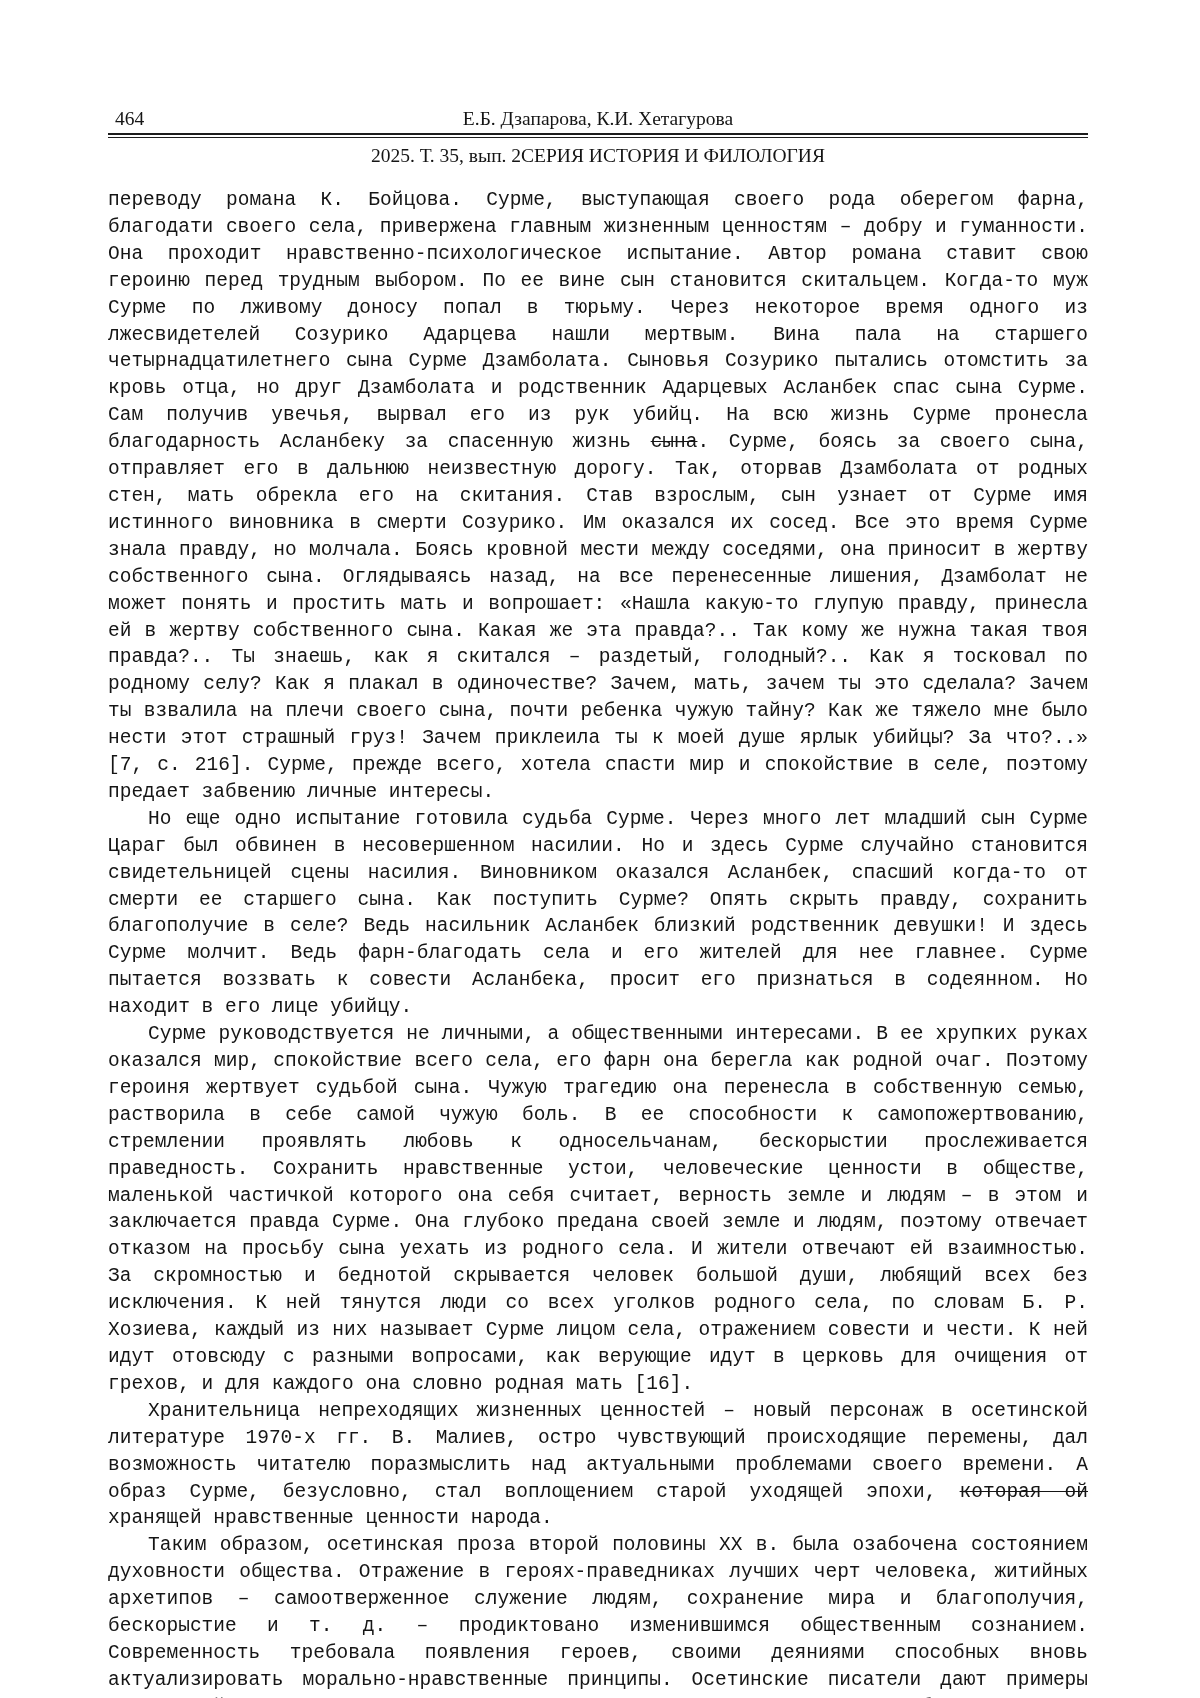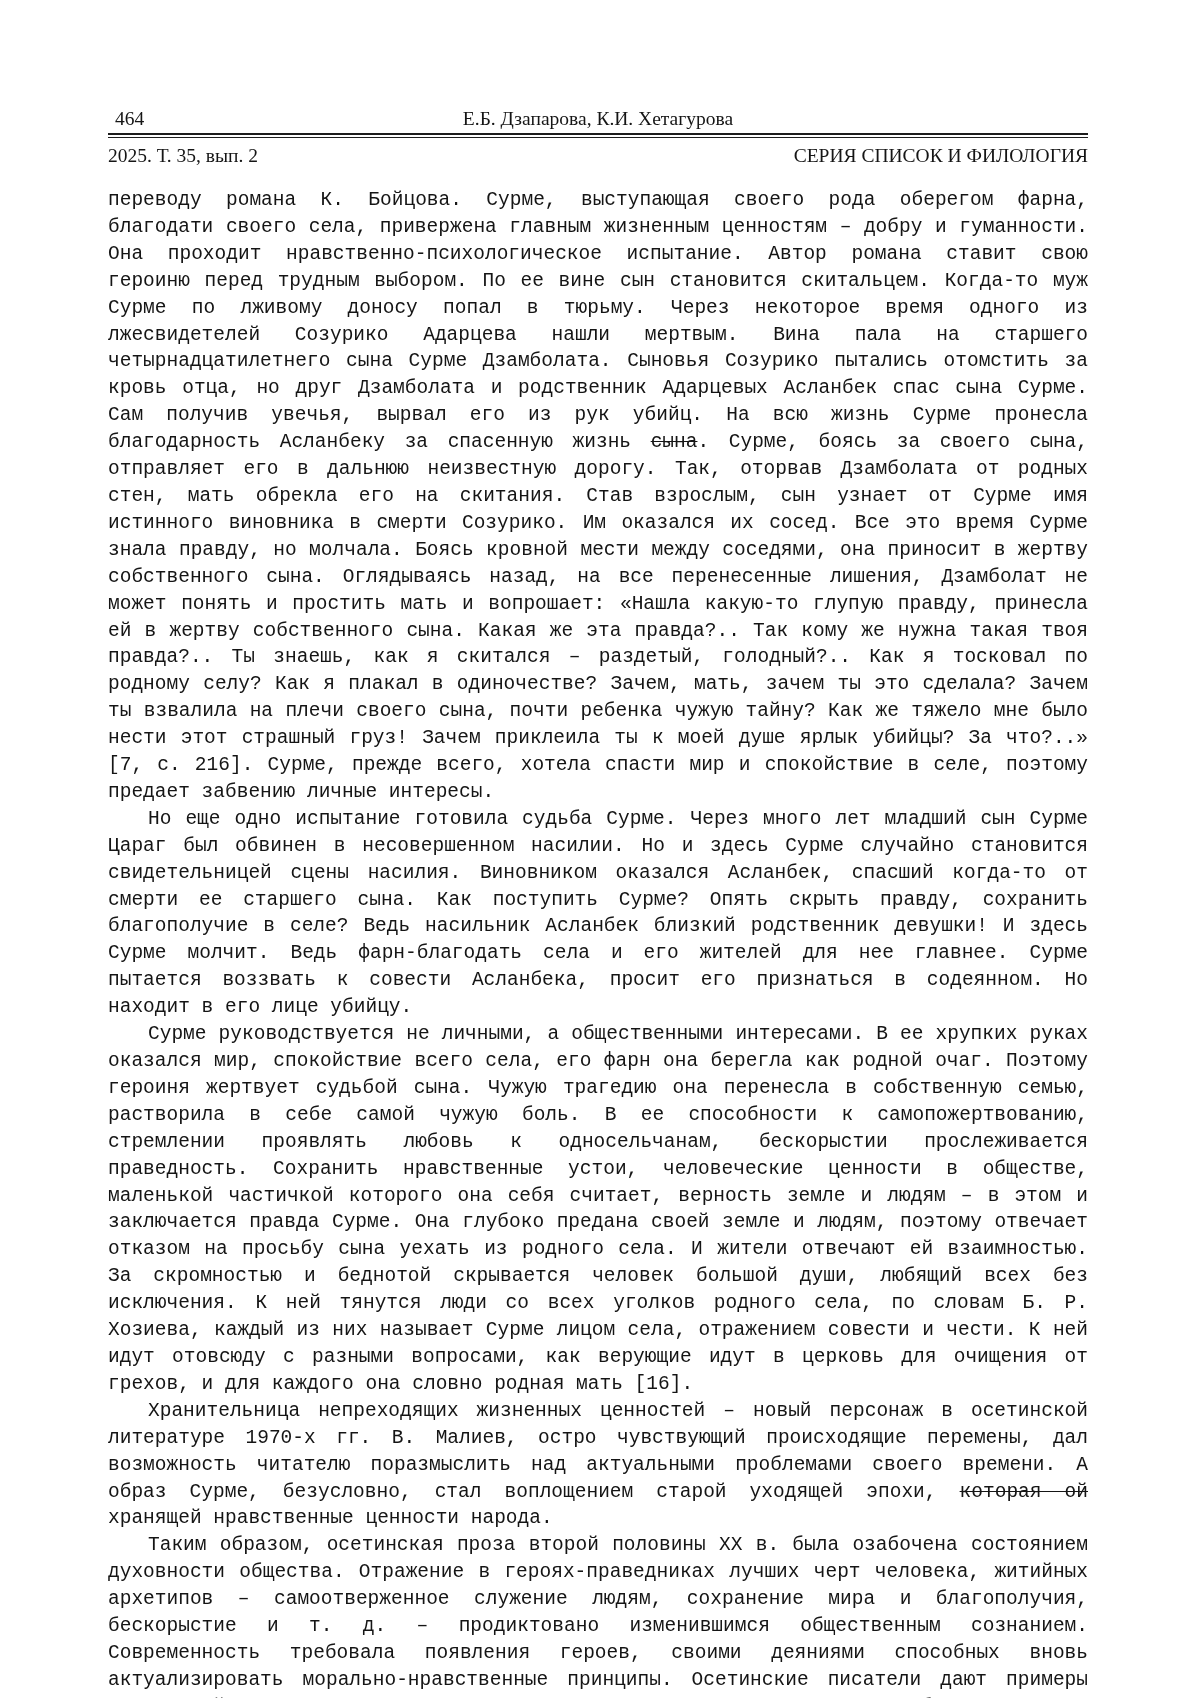--- a/index.html
+++ b/index.html
@@ -33,21 +33,21 @@
     bottom: 0;
   }
   .hdr-rule {
     margin-top: 2px;
     height: 2px;
     border-top: 2px solid #1c1c1c;
     border-bottom: 1px solid #1c1c1c;
   }
   .hdr-row2 {
     display: flex;
-    justify-content: space-between;
+    justify-content: center;
     font-size: 19.5px;
     line-height: 25px;
     padding-top: 5px;
   }
   
   .body-text {
     margin-top: 19px;
     font-size: 19.5px;
     line-height: 26.9px;
     text-align: justify;
@@ -83,21 +83,21 @@
 <div class="page">
 
   <header>
     <div class="hdr-row1">
       <span class="hdr-page-num">464</span>
       <span>Е.Б. Дзапарова, К.И. Хетагурова</span>
     </div>
     <div class="hdr-rule"></div>
     <div class="hdr-row2">
       <span>2025. Т. 35, вып. 2</span>
-      <span>СЕРИЯ СПИСОК И ФИЛОЛОГИЯ</span>
+      <span>СЕРИЯ ИСТОРИЯ И ФИЛОЛОГИЯ</span>
     </div>
   </header>
 
   <main class="body-text">
     <div id="paragraphs">
         <p class="para"><span>переводу романа К. Бойцова. Сурме, выступающая своего рода оберегом фарна, благодати своего села, привержена главным жизненным ценностям – добру и гуманности. Она проходит нравственно-психологическое испытание. Автор романа ставит свою героиню перед трудным выбором. По ее вине сын становится скитальцем. Когда-то муж Сурме по лживому доносу попал в тюрьму. Через некоторое время одного из лжесвидетелей Созурико Адарцева нашли мертвым. Вина пала на старшего четырнадцатилетнего сына Сурме Дзамболата. Сыновья Созурико пытались отомстить за кровь отца, но друг Дзамболата и родственник Адарцевых Асланбек спас сына Сурме. Сам получив увечья, вырвал его из рук убийц. На всю жизнь Сурме пронесла благодарность Асланбеку за спасенную жизнь </span><s>сына</s><span>. Сурме, боясь за своего сына, отправляет его в дальнюю неизвестную дорогу. Так, оторвав Дзамболата от родных стен, мать обрекла его на скитания. Став взрослым, сын узнает от Сурме имя истинного виновника в смерти Созурико. Им оказался их сосед. Все это время Сурме знала правду, но молчала. Боясь кровной мести между соседями, она приносит в жертву собственного сына. Оглядываясь назад, на все перенесенные лишения, Дзамболат не может понять и простить мать и вопрошает: «Нашла какую-то глупую правду, принесла ей в жертву собственного сына. Какая же эта правда?.. Так кому же нужна такая твоя правда?.. Ты знаешь, как я скитался – раздетый, голодный?.. Как я тосковал по родному селу? Как я плакал в одиночестве? Зачем, мать, зачем ты это сделала? Зачем ты взвалила на плечи своего сына, почти ребенка чужую тайну? Как же тяжело мне было нести этот страшный груз! Зачем приклеила ты к моей душе ярлык убийцы? За что?..» [7, с. 216]. Сурме, прежде всего, хотела спасти мир и спокойствие в селе, поэтому предает забвению личные интересы.</span></p>
         <p class="para indent"><span>Но еще одно испытание готовила судьба Сурме. Через много лет младший сын Сурме Цараг был обвинен в несовершенном насилии. Но и здесь Сурме случайно становится свидетельницей сцены насилия. Виновником оказался Асланбек, спасший когда-то от смерти ее старшего сына. Как поступить Сурме? Опять скрыть правду, сохранить благополучие в селе? Ведь насильник Асланбек близкий родственник девушки! И здесь Сурме молчит. Ведь фарн-благодать села и его жителей для нее главнее. Сурме пытается воззвать к совести Асланбека, просит его признаться в содеянном. Но находит в его лице убийцу.</span></p>
         <p class="para indent"><span>Сурме руководствуется не личными, а общественными интересами. В ее хрупких руках оказался мир, спокойствие всего села, его фарн она берегла как родной очаг. Поэтому героиня жертвует судьбой сына. Чужую трагедию она перенесла в собственную семью, растворила в себе самой чужую боль. В ее способности к самопожертвованию, стремлении проявлять любовь к односельчанам, бескорыстии прослеживается праведность. Сохранить нравственные устои, человеческие ценности в обществе, маленькой частичкой которого она себя считает, верность земле и людям – в этом и заключается правда Сурме. Она глубоко предана своей земле и людям, поэтому отвечает отказом на просьбу сына уехать из родного села. И жители отвечают ей взаимностью. За скромностью и беднотой скрывается человек большой души, любящий всех без исключения. К ней тянутся люди со всех уголков родного села, по словам Б. Р. Хозиева, каждый из них называет Сурме лицом села, отражением совести и чести. К ней идут отовсюду с разными вопросами, как верующие идут в церковь для очищения от грехов, и для каждого она словно родная мать [16].</span></p>
         <p class="para indent"><span>Хранительница непреходящих жизненных ценностей – новый персонаж в осетинской литературе 1970-х гг. В. Малиев, остро чувствующий происходящие перемены, дал возможность читателю поразмыслить над актуальными проблемами своего времени. А образ Сурме, безусловно, стал воплощением старой уходящей эпохи, </span><s>которая ой</s><span> хранящей нравственные ценности народа.</span></p>
         <p class="para indent"><span>Таким образом, осетинская проза второй половины XX в. была озабочена состоянием духовности общества. Отражение в героях-праведниках лучших черт человека, житийных архетипов – самоотверженное служение людям, сохранение мира и благополучия, бескорыстие и т. д. – продиктовано изменившимся общественным сознанием. Современность требовала появления героев, своими деяниями способных вновь актуализировать морально-нравственные принципы. Осетинские писатели дают примеры персонажей, в жизни и поступках которых находит воплощение бескорыстие и самоотверженность. Всех этих героев объединяет нравственная сила, чувство справедливости и чувство долга перед людьми.</span></p>

